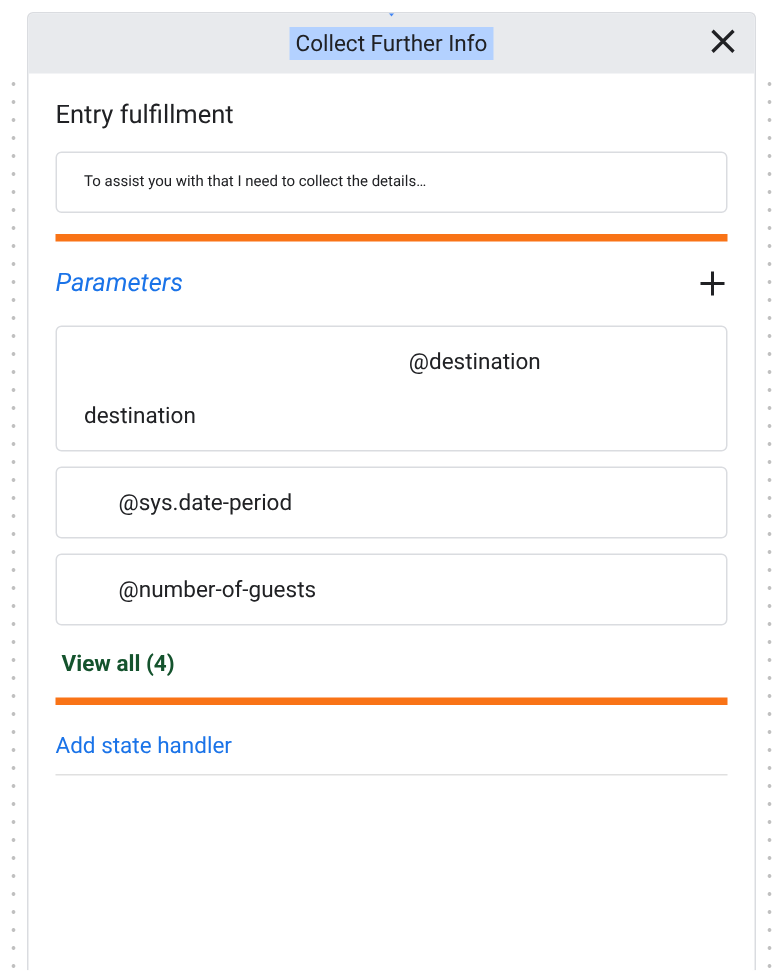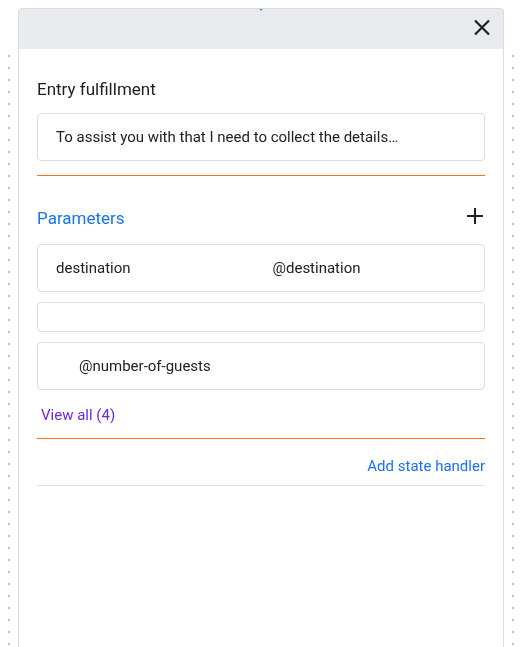--- a/index.html
+++ b/index.html
@@ -70,117 +70,118 @@
       transform: translateY(-50%);
       cursor: pointer;
       font-size: 20px;
       color: #202124;
       line-height: 1;
     }
     .content {
       padding: 0 18px;
     }
     .section {
-      padding: 30px 0 14px 0;
-      border-bottom: 1px solid #f97316;
+      padding: 18px 0 14px 0;
+      border-bottom: 5px solid #f97316;
     }
     .section:last-child {
       border-bottom: none;
     }
     .section-title {
       font-size: 17px;
       color: #202124;
       font-weight: 400;
       margin-bottom: 14px;
     }
     .section-header-row {
       display: flex;
-      align-items: center;
       justify-content: space-between;
       margin-bottom: 14px;
+      font-style: italic;
     }
     .section-title-link {
       font-size: 17px;
       color: #1a73e8;
       font-weight: 400;
       cursor: pointer;
     }
     .add-icon {
       font-size: 24px;
       color: #202124;
       cursor: pointer;
       font-weight: 300;
       line-height: 1;
     }
     .box {
       border: 1px solid #dadce0;
       border-radius: 4px;
       padding: 14px 18px;
-      font-size: 15px;
+      font-size: 10px;
       color: #202124;
       white-space: nowrap;
       overflow: hidden;
       text-overflow: ellipsis;
     }
     .param-row {
       border: 1px solid #dadce0;
       border-radius: 4px;
       margin-bottom: 10px;
       padding: 14px 18px;
       display: flex;
       font-size: 15px;
       color: #202124;
       cursor: pointer;
     }
     .param-row:last-of-type {
       margin-bottom: 0;
     }
     .param-name {
       flex: 1;
+      margin-top: 36px;
     }
     .param-entity {
       flex: 1;
       margin-left: 23px;
     }
     .view-all {
-      color: #6d28d9;
-      font-size: 15px;
-      font-weight: 400;
+      color: #14532d;
+      font-size: 15px;
+      font-weight: 700;
       margin-top: 16px;
       cursor: pointer;
       padding-left: 4px;
     }
     .route-box {
       border: 1px solid #dadce0;
       border-left: 4px solid #f9ab00;
       border-radius: 4px;
       padding: 14px 18px;
       font-size: 15px;
       color: #202124;
       cursor: pointer;
     }
     .state-handler {
       color: #1a73e8;
       font-size: 15px;
       font-weight: 400;
       padding: 18px 0 10px 0;
       cursor: pointer;
       border-bottom: 1px solid #e0e0e0;
-      text-align: right;
     }
   </style>
 </head>
 <body>
 
 <div class="left-dots"></div>
 <div class="right-dots"></div>
 
 <div class="panel">
   <div class="header-arrow"></div>
   <div class="header">
+    <span class="header-title">Collect Further Info</span>
     <span class="close-btn">
       <svg width="18" height="18" viewBox="0 0 18 18">
           <path d="M2 2 L16 16 M16 2 L2 16" stroke="#202124" stroke-width="2.2" fill="none"></path>
         </svg>
     </span>
   </div>
 
   <div class="content">
 
     <div class="section">
@@ -195,20 +196,21 @@
           <svg width="20" height="20" viewBox="0 0 20 20">
               <path d="M10 2 V18 M2 10 H18" stroke="#202124" stroke-width="2" fill="none"></path>
             </svg>
         </span>
       </div>
       <div class="param-row">
         <span class="param-name">destination</span>
         <span class="param-entity">@destination</span>
       </div>
       <div class="param-row">
+        <span class="param-entity">@sys.date-period</span>
       </div>
       <div class="param-row">
         <span class="param-entity">@number-of-guests</span>
       </div>
       <div class="view-all">View all (4)</div>
     </div>
 
 
     <div class="state-handler">Add state handler</div>
 

